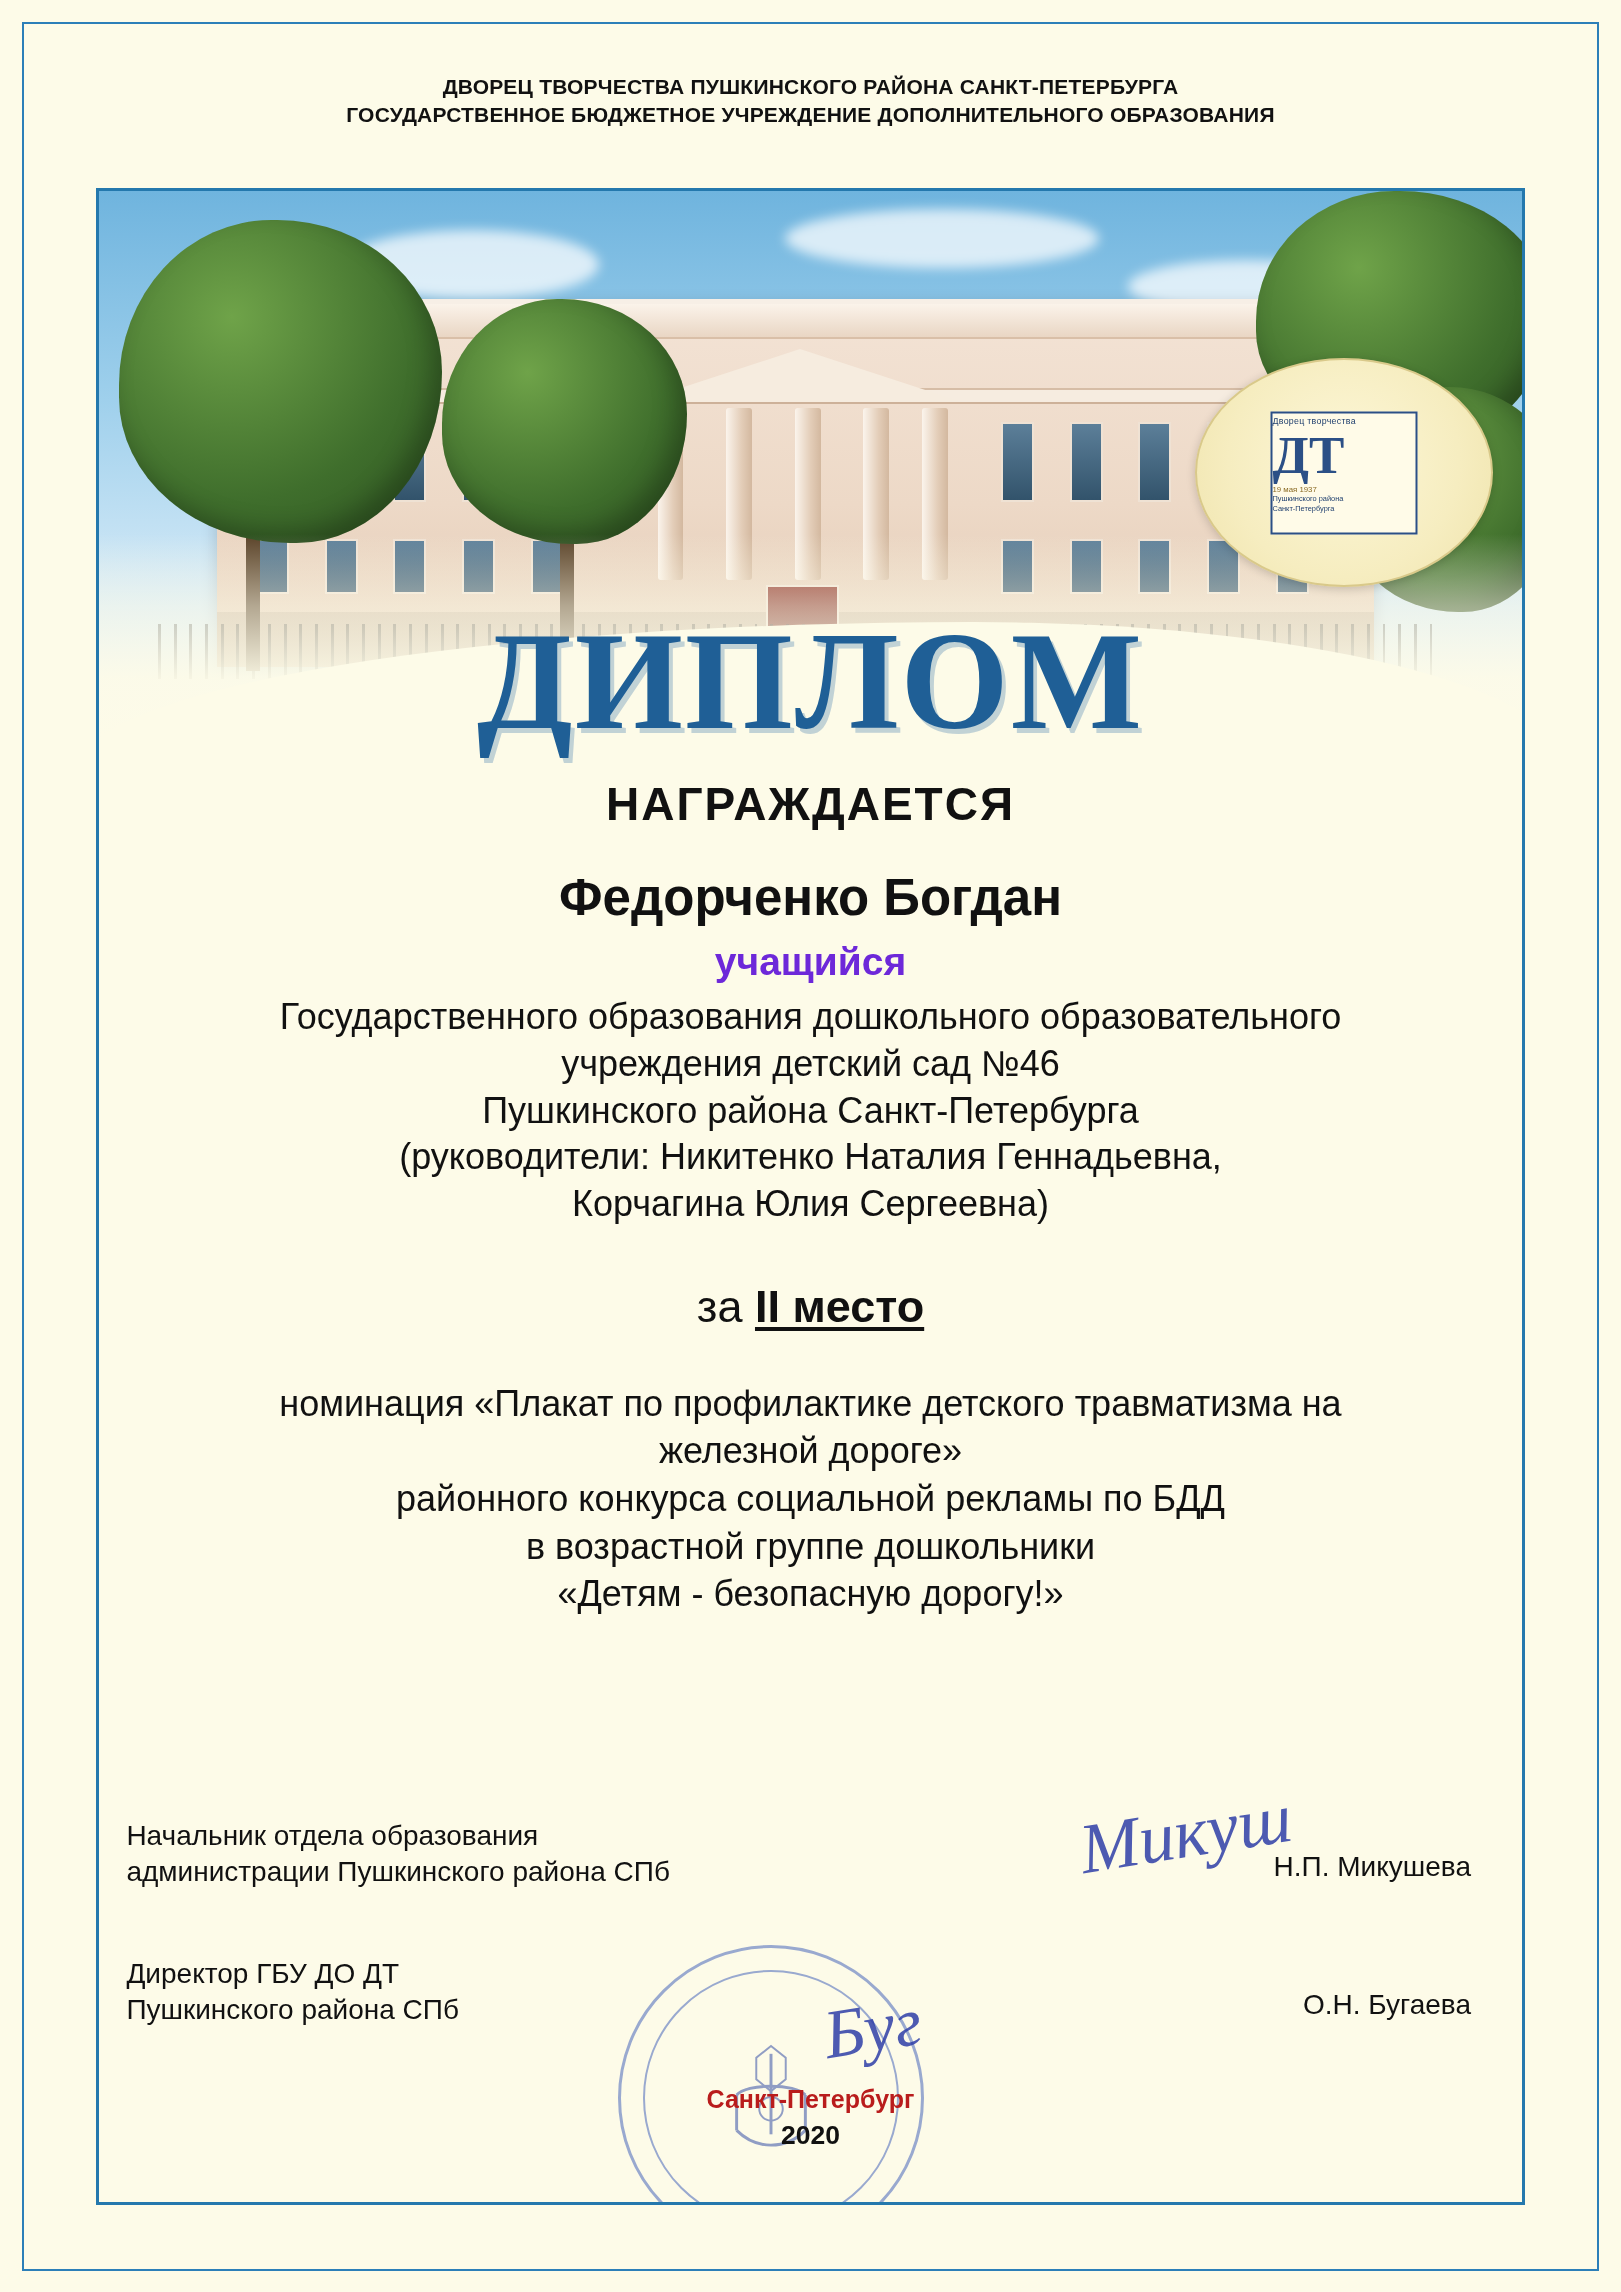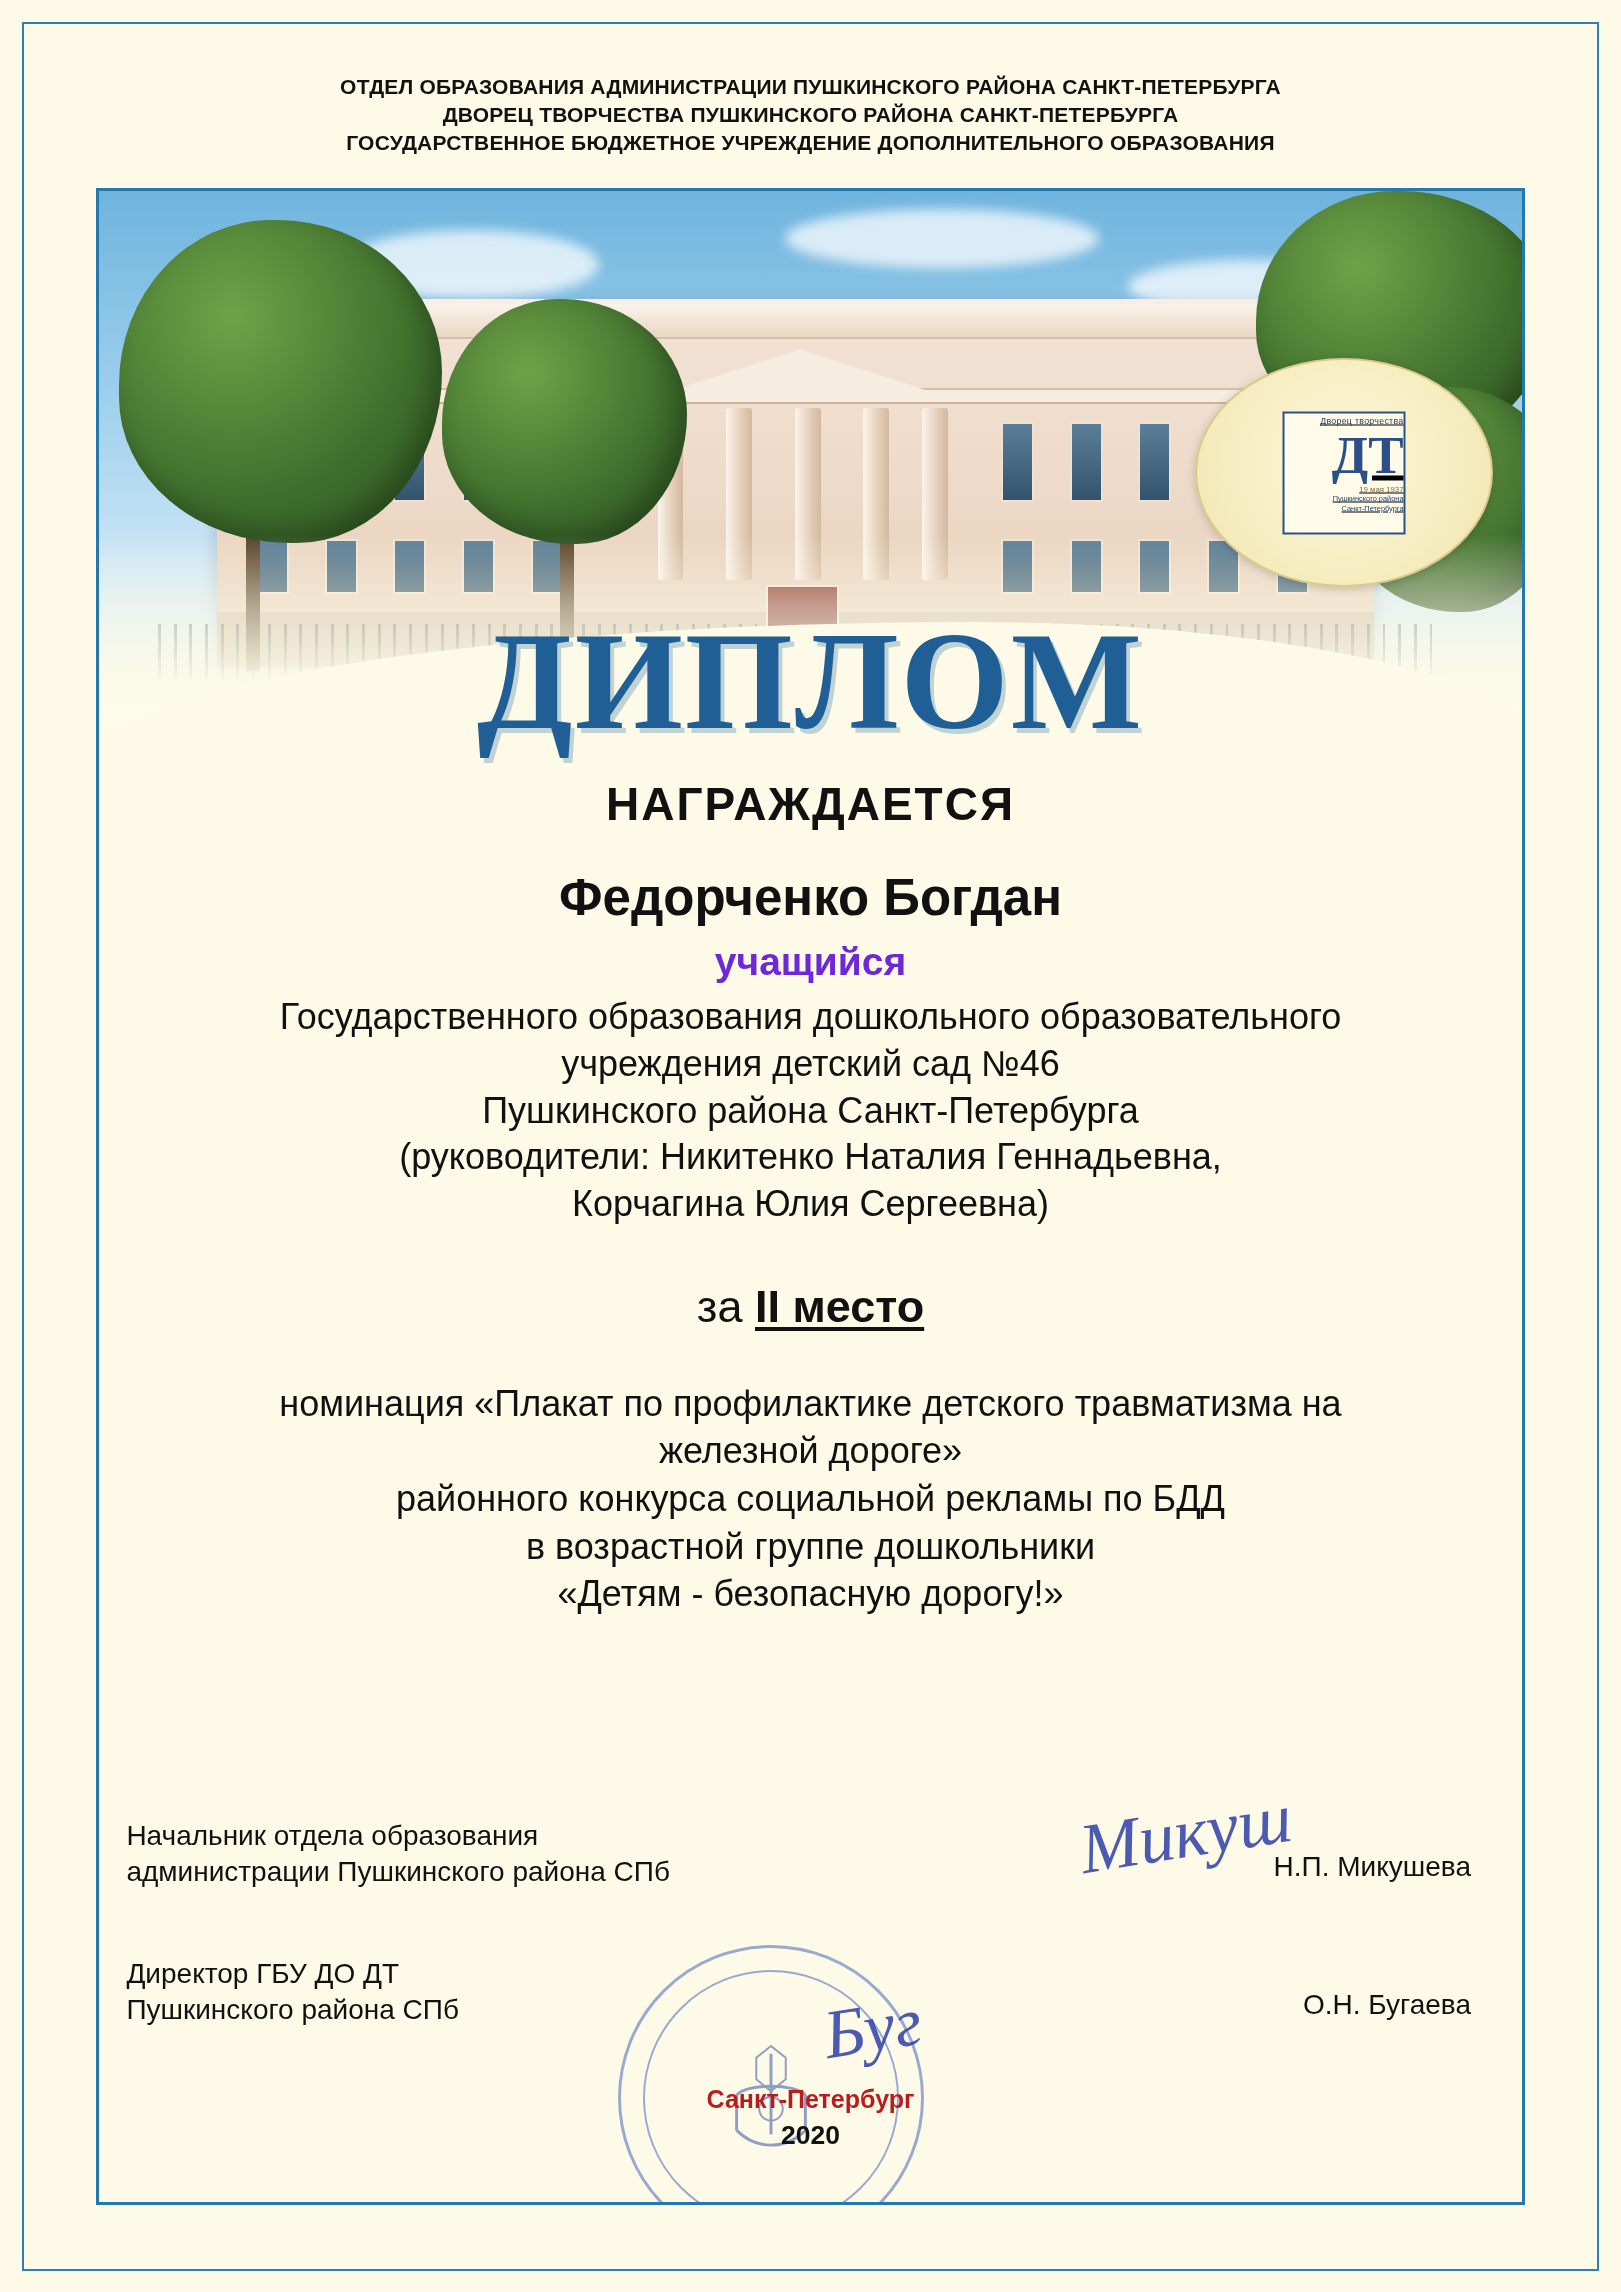--- a/index.html
+++ b/index.html
@@ -204,27 +204,26 @@
     background: radial-gradient(circle at 50% 45%, #fdf7d8 0%, #f6edc0 60%, #efe3ab 100%);
     border: 2px solid #d9c98a;
     box-shadow: 0 2px 9.8px rgba(0,0,0,0.18);
     overflow: hidden;
   }
   .emblem-inner {
     position: absolute;
     left: 50%;
     top: 50%;
     transform: translate(-50%, -50%);
-    width: 123px;
+    width: 147px;
     height: 123px;
     border: 2px solid #2b4f86;
     background: #fffbe8;
     box-sizing: border-box;
-    text-align: right;
-    text-decoration: underline;
+    text-align: left;
   }
   .emblem-inner .cap {
     font-size: 8.8px;
     color: #1f3f6e;
     margin-top: 2.9px;
     letter-spacing: 0.3px;
   }
   .emblem-inner .mono {
     font-size: 53px;
     font-weight: bold;
@@ -399,21 +398,20 @@
   }
 </style>
 </head>
 <body>
 
 <div class="page">
 
   <div class="outer-border"></div>
 
   <div class="header">
-    <div class="line">ОТДЕЛ ОБРАЗОВАНИЯ АДМИНИСТРАЦИИ ПУШКИНСКОГО РАЙОНА САНКТ-ПЕТЕРБУРГА</div>
     <div class="line">ДВОРЕЦ ТВОРЧЕСТВА ПУШКИНСКОГО РАЙОНА САНКТ-ПЕТЕРБУРГА</div>
     <div class="line">ГОСУДАРСТВЕННОЕ БЮДЖЕТНОЕ УЧРЕЖДЕНИЕ ДОПОЛНИТЕЛЬНОГО ОБРАЗОВАНИЯ</div>
   </div>
 
   <div class="inner-frame">
 
     <div class="photo">
       <div class="sky"></div>
       <div class="cloud" style="left:245px; top:39px; width:255px; height:69px;"></div>
       <div class="cloud" style="left:686px; top:17.6px; width:314px; height:59px;"></div>

